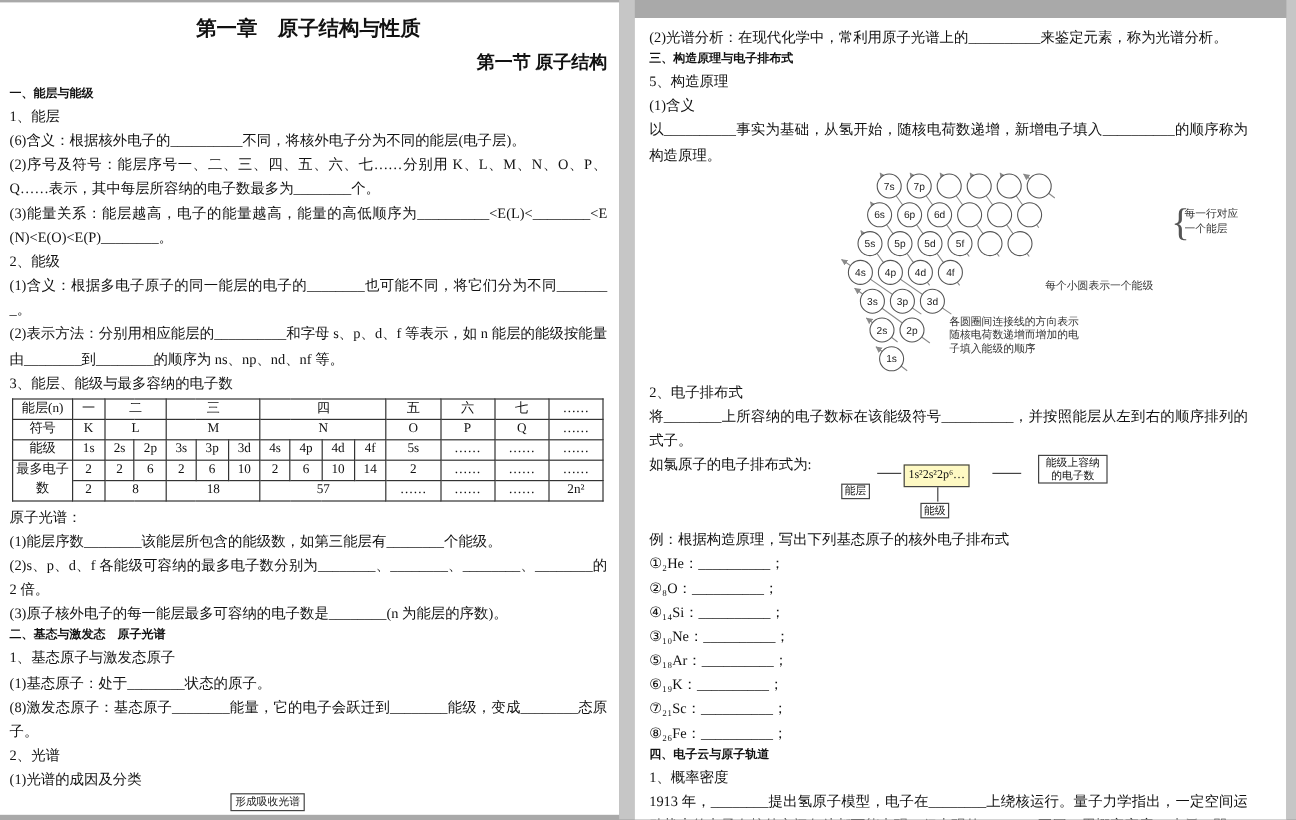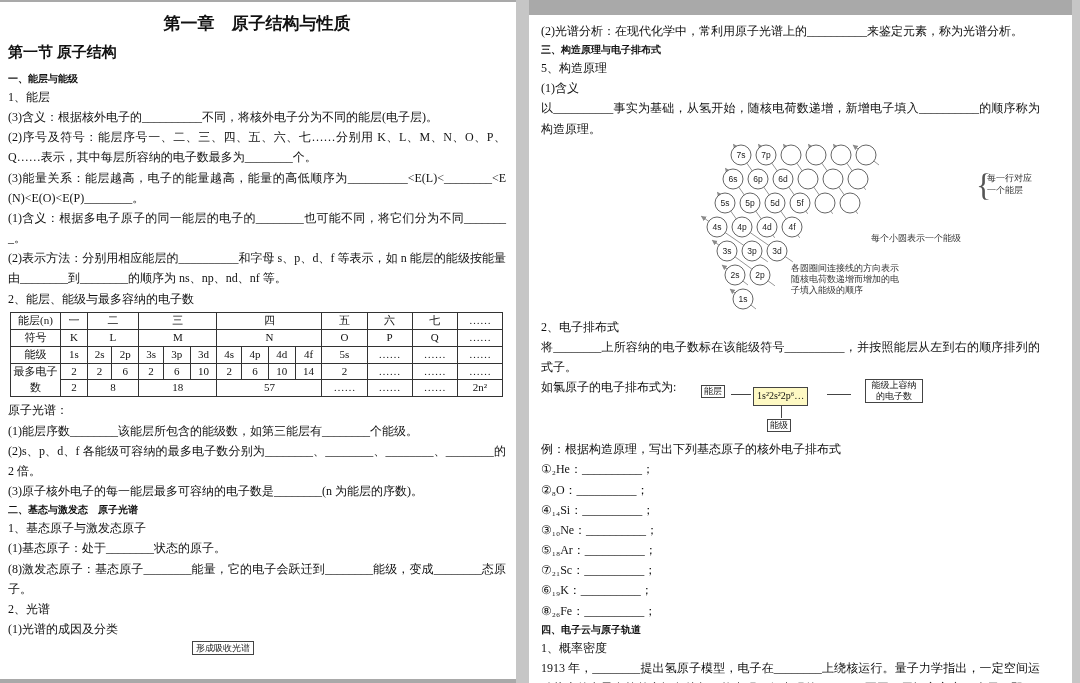--- a/index.html
+++ b/index.html
@@ -11,21 +11,21 @@
     color:#111;
   }
   .pages { display:flex; width:1080px; height:483px; }
   .page { background:#fff; margin-top:2px; height:677px; overflow:hidden; }
   .page-left  { width:516px; padding:8px 10px 0 8px; }
   .page-right { width:543px; padding:6px 32px 0 12px;margin-top:15px; }
   .gutter { width:13px; background:#c6c6c6; height:683px; }
   .edge   { width:8px;  background:#c6c6c6; height:683px; }
 
   .chapter-title { text-align:center; font-size:17px; font-weight:700; margin:2px 0 8px; }
-  .section-title { text-align:left; font-size:15px; font-weight:700; margin:0 0 8px; }
+  .section-title { text-align:right; font-size:15px; font-weight:700; margin:0 0 8px; }
   .h-sec { font-size:10px; font-weight:700; line-height:1.7; }
   .line  { font-size:12px; line-height:1.68; text-align:justify; word-break:break-all; }
 
   
   .etable { border-collapse:collapse; margin:3px 0 3px 2px; width:99%;padding-left:36px; }
   .etable td {
     border:1px solid #333; font-size:11px; text-align:center;
     padding:0 2px; line-height:1.45; word-break:break-all;
   }
   .etable td.lab { width:50px; }
@@ -40,46 +40,47 @@
   .au-line   { fill:none; stroke:#8a8a8a; stroke-width:0.9; }
   .au-circle { fill:#fff; stroke:#555; stroke-width:0.9; }
   .au-label  { font-size:8.5px; font-family:"Liberation Sans","DejaVu Sans",sans-serif; text-anchor:middle; fill:#222; }
   .au-note   { font-size:9px;  font-family:"Liberation Sans","DejaVu Sans",sans-serif; fill:#333; }
   .au-brace  { font-size:32px; font-family:"Liberation Serif",serif; fill:#555; }
 
   
   .cfg-row { position:relative; height:62px; }
   .cfg { position:absolute; left:160px; top:2px; width:300px; height:58px; display:block; }
   .cfg-box { position:absolute; border:1px solid #444; background:#fff; font-size:9px; line-height:1.2; padding:0 2px; text-align:center; }
-  .cfg-layer { left:0; top:6px; }
+  .cfg-layer { left:0; top:24px; }
   .cfg-formula { position:absolute; left:52px; top:8px; border:1px solid #444; background:#fef9c3; font-size:10px; padding:0 3px; }
   .cfg-count { left:164px; top:0; width:58px; }
   .cfg-level { left:66px; top:40px; }
   .cfg-line { position:absolute; background:#444; }
   .cfg-line.l1 { left:30px;  top:15px; width:20px; height:1px; }
   .cfg-line.l2 { left:126px; top:15px; width:24px; height:1px; }
   .cfg-line.l3 { left:80px;  top:27px; width:1px;  height:12px; }
 </style>
 </head>
 <body>
 
 <div class="pages">
 
   <div class="page page-left">
     <div class="chapter-title">第一章　原子结构与性质</div>
     <div class="section-title">第一节 原子结构</div>
 
     <div class="h-sec">一、能层与能级</div>
     <div class="line">1、能层</div>
-    <div class="line">(3)含义：根据核外电子的__________不同，将核外电子分为不同的能层(电子层)。</div>
+    <div class="line">(6)含义：根据核外电子的__________不同，将核外电子分为不同的能层(电子层)。</div>
     <div class="line">(2)序号及符号：能层序号一、二、三、四、五、六、七……分别用 K、L、M、N、O、P、Q……表示，其中每层所容纳的电子数最多为________个。</div>
     <div class="line">(3)能量关系：能层越高，电子的能量越高，能量的高低顺序为__________&lt;E(L)&lt;________&lt;E(N)&lt;E(O)&lt;E(P)________。</div>
+    <div class="line">2、能级</div>
     <div class="line">(1)含义：根据多电子原子的同一能层的电子的________也可能不同，将它们分为不同________。</div>
     <div class="line">(2)表示方法：分别用相应能层的__________和字母 s、p、d、f 等表示，如 n 能层的能级按能量由________到________的顺序为 ns、np、nd、nf 等。</div>
-    <div class="line">2、能层、能级与最多容纳的电子数</div>
+    <div class="line">3、能层、能级与最多容纳的电子数</div>
 
     <table class="etable">
         <tbody>
           <tr>
             <td class="lab">能层(n)</td>
             <td>一</td>
             <td colspan="2">二</td>
             <td colspan="3">三</td>
             <td colspan="4">四</td>
             <td>五</td>
@@ -262,22 +263,22 @@
       </span>
     </div>
 
     <div class="line">例：根据构造原理，写出下列基态原子的核外电子排布式</div>
     <div>
         <div class="line">①₂He：__________；</div>
         <div class="line">②₈O：__________；</div>
         <div class="line">④₁₄Si：__________；</div>
         <div class="line">③₁₀Ne：__________；</div>
         <div class="line">⑤₁₈Ar：__________；</div>
+        <div class="line">⑥₁₉K：__________；</div>
         <div class="line">⑦₂₁Sc：__________；</div>
-        <div class="line">⑥₁₉K：__________；</div>
         <div class="line">⑧₂₆Fe：__________；</div>
       </div>
 
     <div class="h-sec">四、电子云与原子轨道</div>
     <div class="line">1、概率密度</div>
     <div class="line">
       <span>1913 年，________提出氢原子模型，电子在________上绕核运行。量子力学指出，一定空间运动状态的电子在核外空间各处都可能出现，但出现的________不同，用概率密度(ρ)表示，即ρ=</span>
     </div>
   </div>
 

